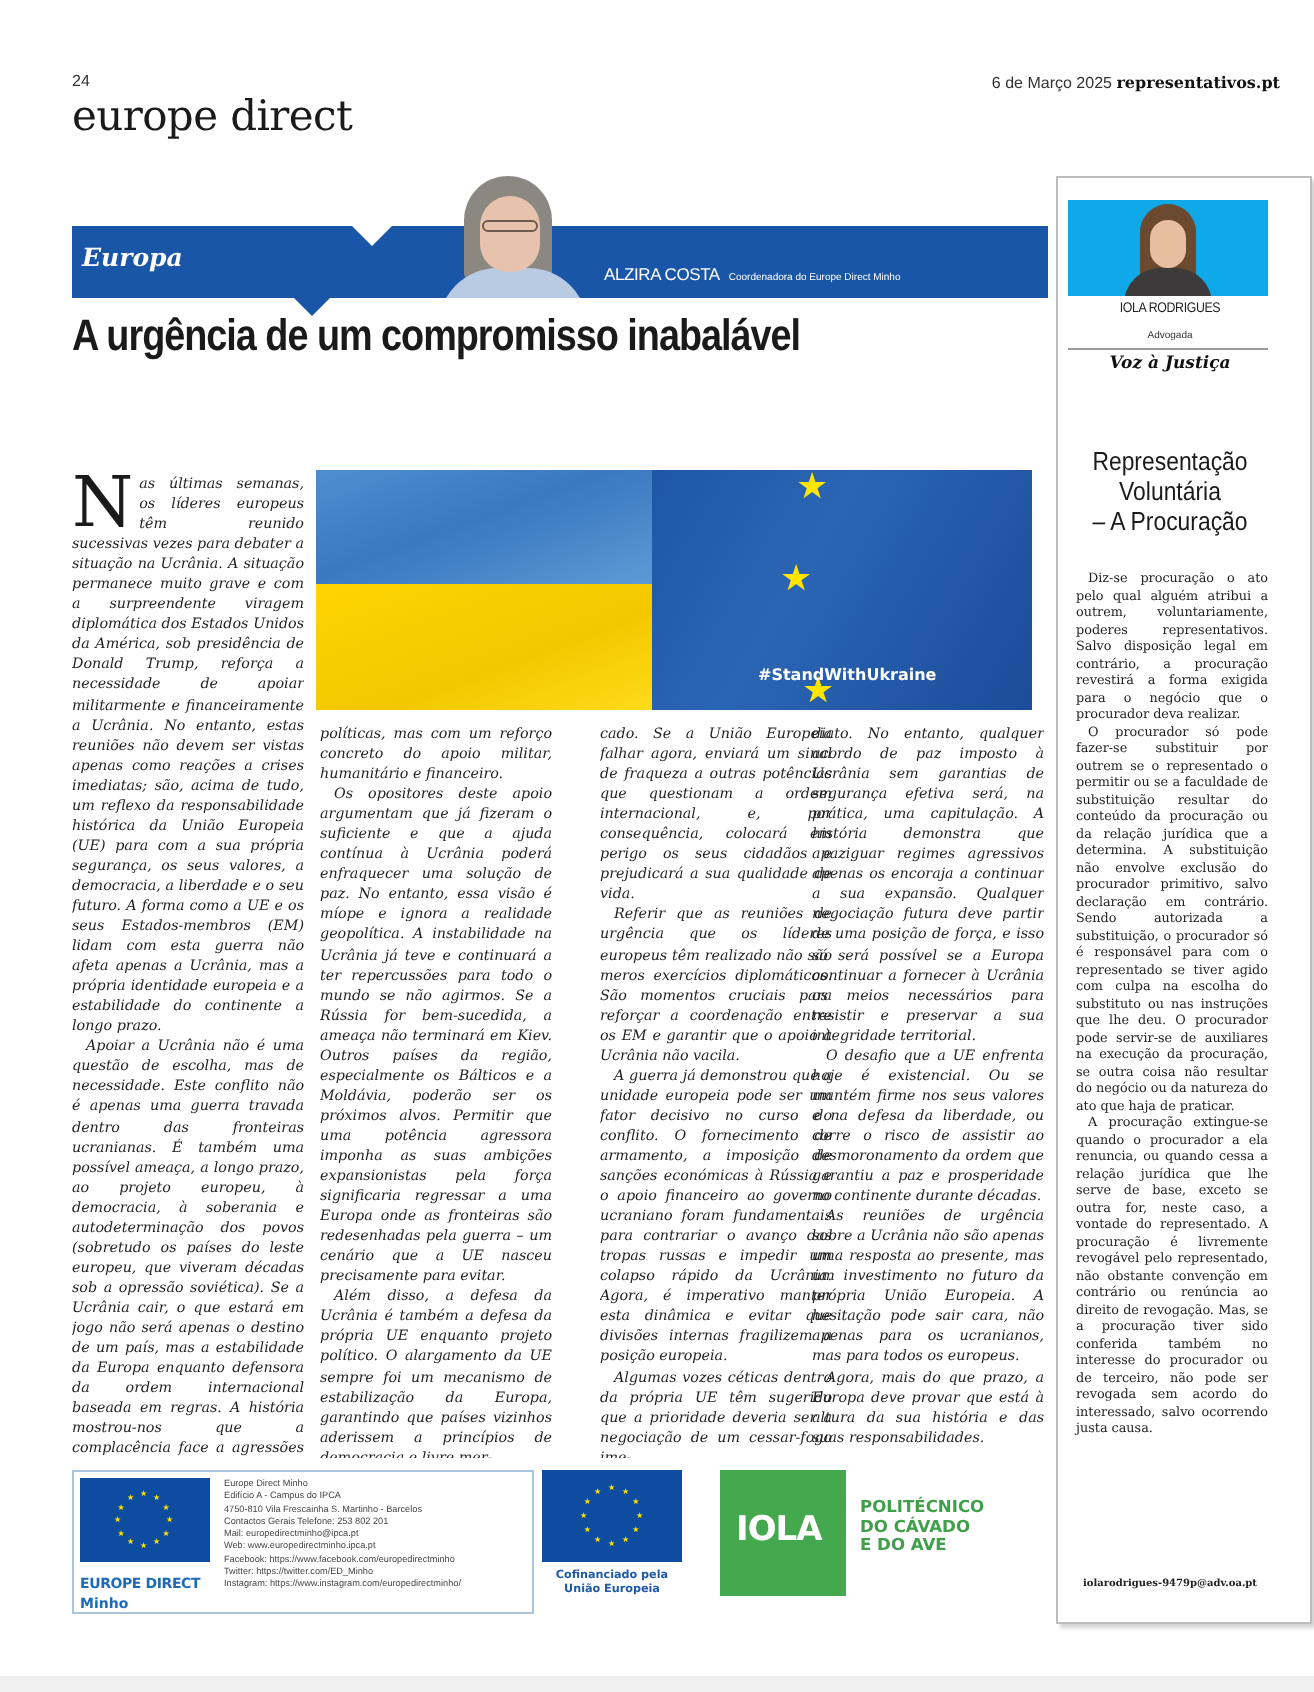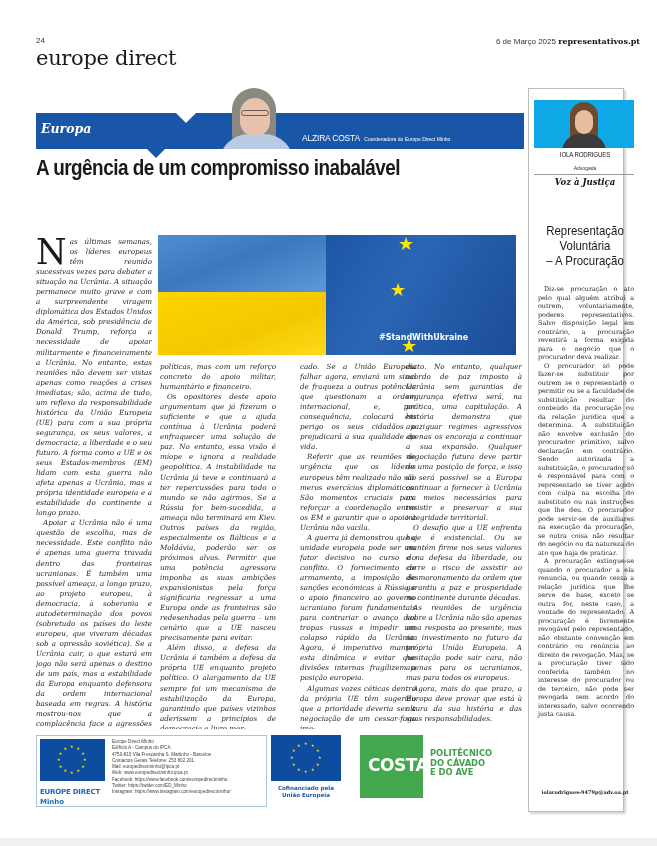--- a/index.html
+++ b/index.html
@@ -35,21 +35,21 @@
 
   .col { position: absolute; font-family: "DejaVu Serif", serif; font-size: 7.15px; line-height: 10.05px; color: #1f1f1f; text-align: justify; hyphens: none; }
   .col p { text-indent: 7px; font-style: italic; }
   .col p.first { text-indent: 0; }
   .col1 { left: 36px; top: 237px; width: 116px; height: 492px; overflow: hidden; }
   .col2 { left: 160px; top: 362px; width: 116px; height: 367px; overflow: hidden; }
   .col3 { left: 284px; top: 362px; width: 116px; height: 367px; overflow: hidden; margin-left: 16px; }
   .col4 { left: 406px; top: 362px; width: 116px; height: 367px; overflow: hidden; }
   .dropcap { float: left; font-family: "DejaVu Serif", serif; font-size: 35px; line-height: 29px; margin: 1px 3px 0 0; color: #1a1a1a; }
 
-  .sidebar { position: absolute; left: 528px; top: 88px; width: 96px; height: 724px; border: 1px solid #bdbdbd; box-shadow: 2px 2px 2px #d4d4d4; background: #fff; }
+  .sidebar { position: absolute; left: 528px; top: 88px; width: 128px; height: 724px; border: 1px solid #bdbdbd; box-shadow: 2px 2px 2px #d4d4d4; background: #fff; }
   .sb-photo { position: absolute; left: 5px; top: 11px; width: 100px; height: 48px; background: #10a9e8; overflow: hidden; }
   .sb-photo .hair { position: absolute; left: 36px; top: 2px; width: 28px; height: 46px; border-radius: 14px 14px 6px 6px; background: #6b4a2f; }
   .sb-photo .face { position: absolute; left: 41px; top: 10px; width: 18px; height: 24px; border-radius: 9px; background: #e8bea0; }
   .sb-photo .body { position: absolute; left: 28px; top: 34px; width: 44px; height: 20px; border-radius: 18px 18px 0 0; background: #3c3a3a; }
   .sb-name { position: absolute; left: 0; top: 62px; width: 112px; text-align: center; font-family: "Liberation Sans", sans-serif; font-size: 7px; letter-spacing: -0.2px; color: #222; transform: scaleX(0.88); }
   .sb-role { position: absolute; left: 0; top: 76px; width: 112px; text-align: center; font-family: "Liberation Sans", sans-serif; font-size: 5px; color: #333; }
   .sb-rule { position: absolute; left: 5px; top: 85px; width: 100px; height: 1px; background: #9a9a9a; }
   .sb-section { position: absolute; left: 0; top: 88px; width: 112px; text-align: center; font-family: "DejaVu Serif", serif; font-style: italic; font-weight: bold; font-size: 8.5px; color: #111; }
   .sb-title { position: absolute; left: 0; top: 134px; width: 112px; text-align: center; font-family: "Liberation Sans", sans-serif; font-size: 13px; line-height: 15px; color: #1a1a1a; transform: scaleX(0.88); }
   .sb-title span { display: block; }
@@ -202,21 +202,21 @@
       <span class="eu-star" style="left: 40px; top: 8.87564px;">★</span>
       <span class="eu-star" style="left: 45.1244px; top: 14px;">★</span>
     </div>
   <div class="cofin-text">
     <div>Cofinanciado pela</div>
     <div>União Europeia</div>
   </div>
 </div>
 
 <div class="ipca-box">
-    <span>COSTA</span>
+    <span>IOLA</span>
   </div>
 <div class="ipca-name">
   <span>POLITÉCNICO</span>
   <span>DO CÁVADO</span>
   <span>E DO AVE</span>
 </div>
 
 <div class="bottom-band"></div>
 
 </body></html>

